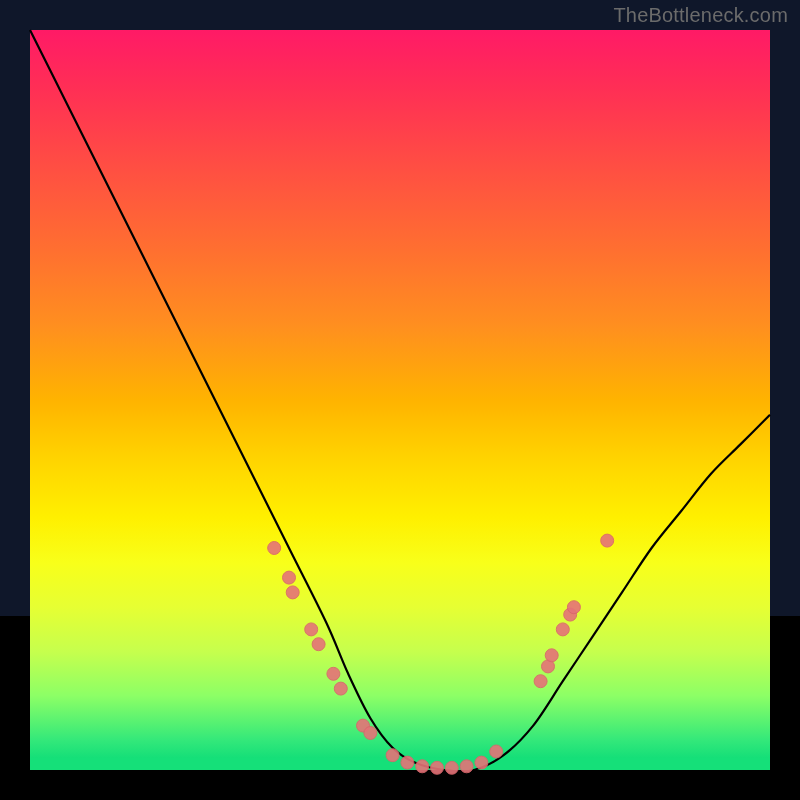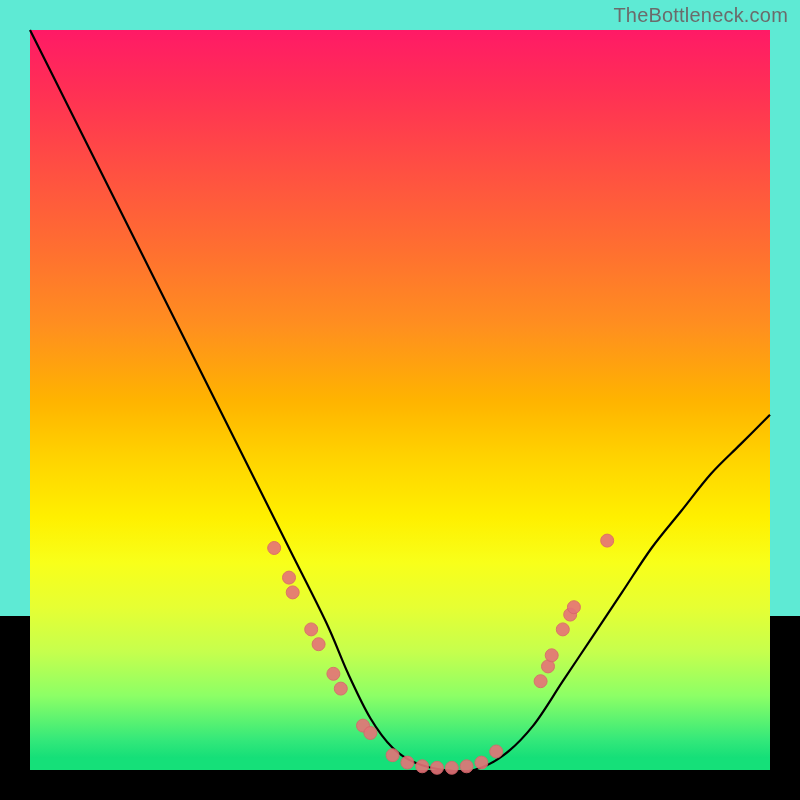--- a/index.html
+++ b/index.html
@@ -8,21 +8,21 @@
     width: 800px;
     height: 800px;
     overflow: hidden;
     background: #000;
     font-family: Arial, Helvetica, sans-serif;
   }
   .frame {
     position: relative;
     width: 800px;
     height: 616px;
-    background: #5eead4;
+    background: #0f172a;
     text-align: right;
   }
   .plot-area {
     position: absolute;
     left: 30px;
     top: 30px;
     width: 740px;
     height: 740px;
     
     background: linear-gradient(

